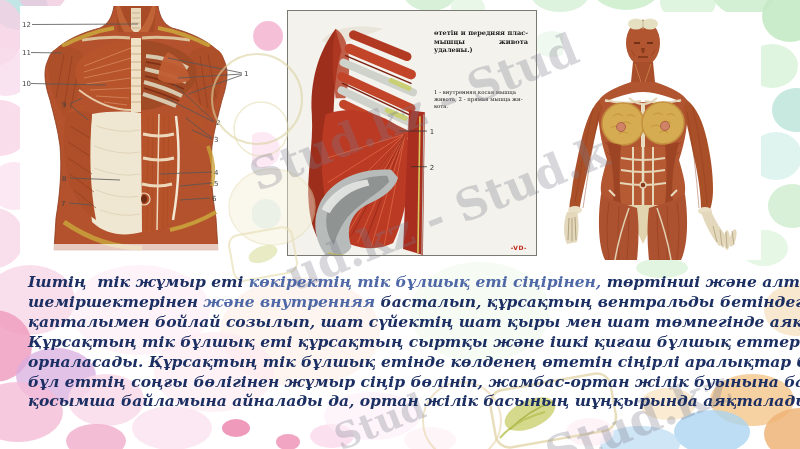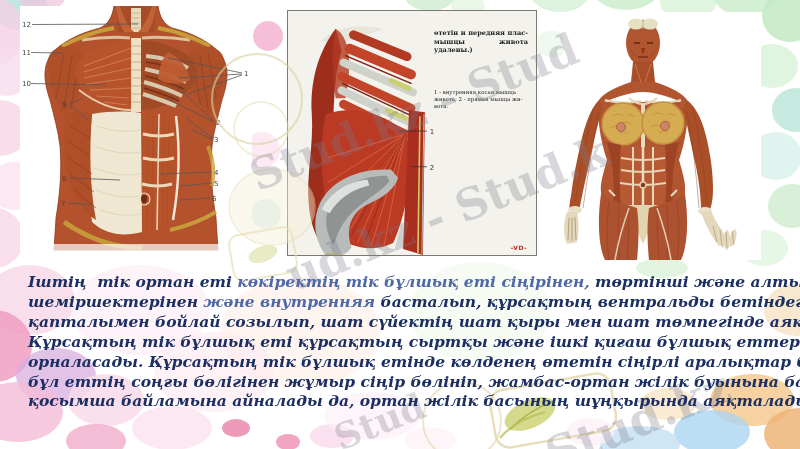--- a/index.html
+++ b/index.html
@@ -429,21 +429,21 @@
   </svg>
 
   <div class="layer z4">
     <div class="wm" id="wm1">Stud.kz - Stud</div>
     <div class="wm" id="wm2">ud.kz - Stud.k</div>
     <div class="wm" id="wm3">Stud</div>
     <div class="wm" id="wm4">Stud.kz</div>
   </div>
 
   <div id="body-text" class="z6">
-      <div class="bt-line"><span>Іштің  тік ортан еті </span><span class="alt">көкіректің тік бұлшық еті сіңірінен,</span><span> төртінші және алтыншы қабырғалар</span></div>
+      <div class="bt-line"><span>Іштің  тік жұмыр еті </span><span class="alt">көкіректің тік бұлшық еті сіңірінен,</span><span> төртінші және алтыншы қабырғалар</span></div>
       <div class="bt-line"><span>шеміршектерінен </span><span class="alt">және внутренняя</span><span> басталып, құрсақтың вентральды бетіндегі ақсызықтың екі</span></div>
       <div class="bt-line"><span>қапталымен бойлай созылып, шат сүйектің шат қыры мен шат төмпегінде аяқталады.</span></div>
       <div class="bt-line"><span>Құрсақтың тік бұлшық еті құрсақтың сыртқы және ішкі қиғаш бұлшық еттері аралығында</span></div>
       <div class="bt-line"><span>орналасады. Құрсақтың тік бұлшық етінде көлденең өтетін сіңірлі аралықтар болады. Жылқыда</span></div>
       <div class="bt-line"><span>бұл еттің соңғы бөлігінен жұмыр сіңір бөлініп, жамбас-ортан жілік буынына бағытталып, оның</span></div>
       <div class="bt-line"><span>қосымша байламына айналады да, ортан жілік басының шұңқырында аяқталады.</span></div>
     </div>
 
 </div>
 

